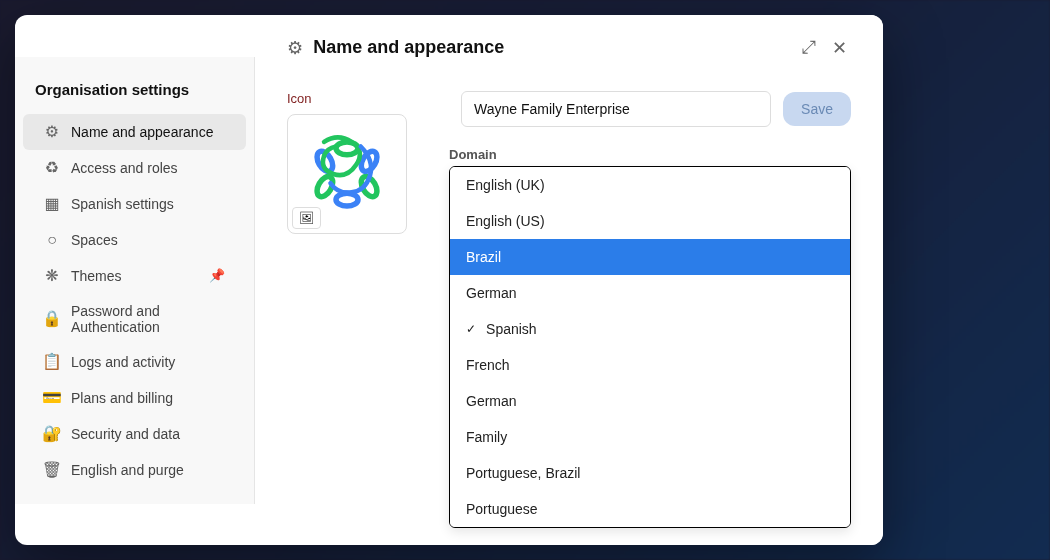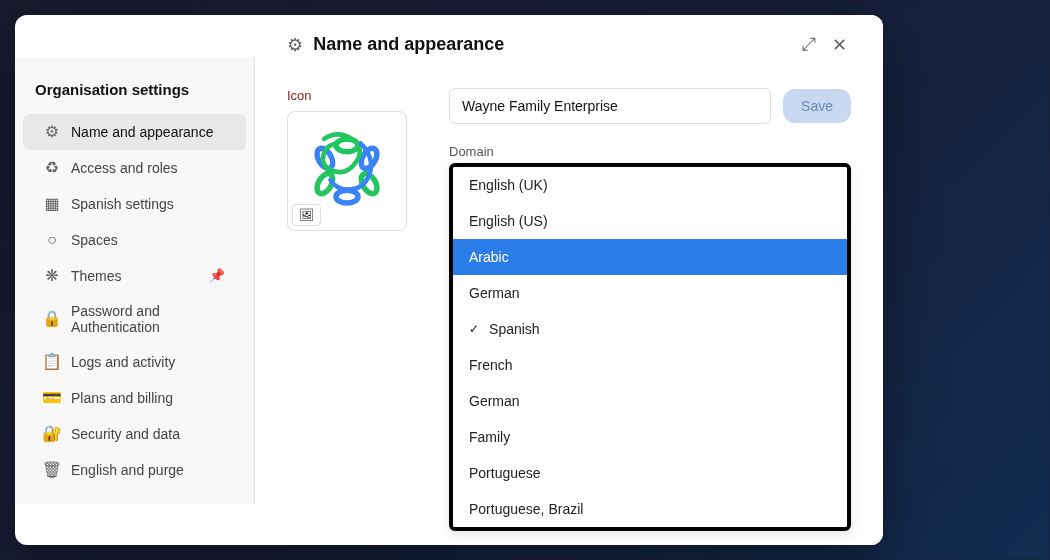--- a/index.html
+++ b/index.html
@@ -184,20 +184,21 @@
       padding: 3px 6px;
       font-size: 12px;
       cursor: pointer;
     }
 
     
     .name-row {
       display: flex;
       gap: 12px;
       align-items: center;
+      margin-left: 12px;
     }
 
     .name-input {
       flex: 1;
       padding: 9px 12px;
       border: 1px solid #ddd;
       border-radius: 6px;
       font-size: 14px;
       color: #111;
       outline: none;
@@ -210,33 +211,33 @@
       border: none;
       border-radius: 12px;
       font-size: 14px;
       font-weight: 500;
       cursor: pointer;
     }
 
     
     .domain-label {
       font-size: 13px;
-      font-weight: 400;
+      font-weight: 700;
       color: #555;
       margin-top: 20px;
       margin-bottom: 4px;
     }
 
     
     .dropdown-container {
       position: relative;
     }
 
     .dropdown-list {
-      border: 4px solid #000000;
+      border: 1px solid #000000;
       border-radius: 6px;
       background: white;
       overflow: hidden;
       box-shadow: 0 4px 12px rgba(0,0,0,0.1);
     }
 
     .dropdown-item {
       padding: 10px 16px;
       cursor: pointer;
       color: #222;
@@ -358,27 +359,27 @@
           <input class="name-input" type="text" value="Wayne Family Enterprise" placeholder="Organisation name" style="">
           <button class="save-btn">Save</button>
         </div>
 
         <div class="domain-label">Domain</div>
 
         <div class="dropdown-container">
           <div class="dropdown-list">
             <div class="dropdown-item">English (UK)</div>
             <div class="dropdown-item">English (US)</div>
-            <div class="dropdown-item selected">Arabic</div>
+            <div class="dropdown-item selected">Brazil</div>
             <div class="dropdown-item">German</div>
             <div class="dropdown-item checked">Spanish</div>
             <div class="dropdown-item">French</div>
             <div class="dropdown-item">German</div>
             <div class="dropdown-item">Family</div>
+            <div class="dropdown-item">Portuguese, Brazil</div>
             <div class="dropdown-item">Portuguese</div>
-            <div class="dropdown-item">Portuguese, Brazil</div>
           </div>
         </div>
 
       </div>
     </div>
   </div>
 </div>
 
 </body></html>

